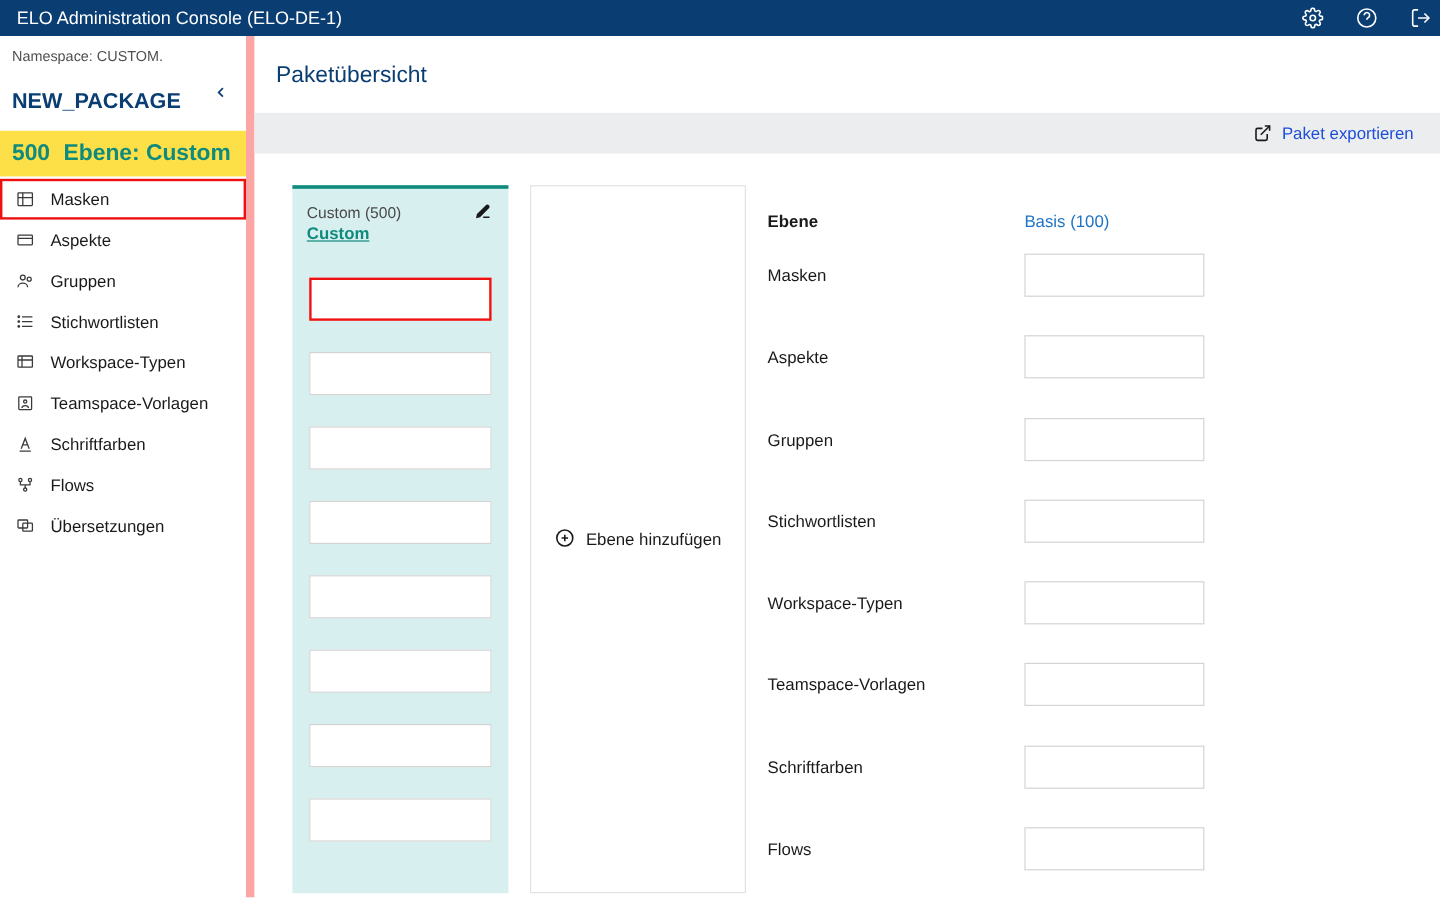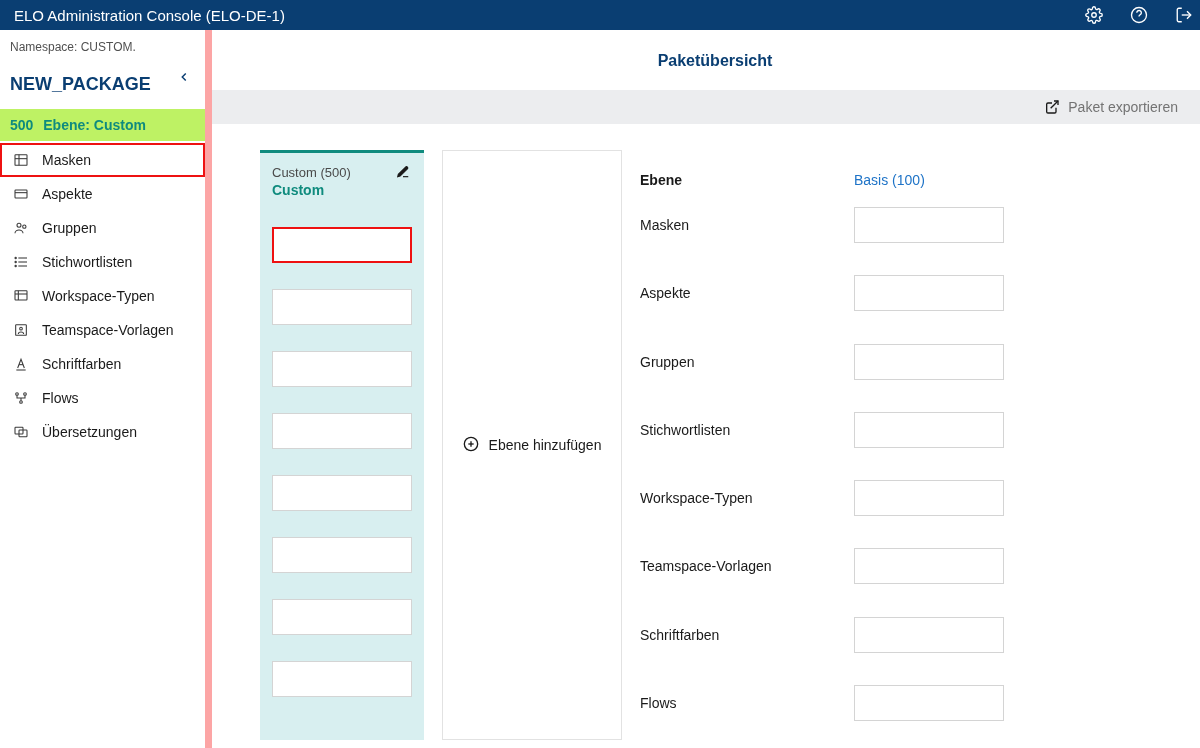--- a/index.html
+++ b/index.html
@@ -50,23 +50,23 @@
     font-size: 18px;
     flex: 1;
     margin-top: 16px;
   }
   .pkg-back {
     width: 22px; height: 22px;
     display: flex; align-items: center; justify-content: center;
     cursor: pointer;
   }
   .level-bar {
-    background: #bef264;
+    background: #fde047;
     padding: 8px 10px;
-    font-size: 14px;
+    font-size: 19px;
   }
   .level-num { color: #0f8b7e; font-weight: 600; }
   .level-name { color: #0f8b7e; font-weight: 600; margin-left: 6px; }
   .nav { padding-top: 2px; }
   .nav-item {
     display: flex;
     align-items: center;
     padding: 8px 10px 8px 12px;
     cursor: pointer;
     gap: 12px;
@@ -83,34 +83,33 @@
   }
   .nav-icon svg { stroke: currentColor; fill: none; }
   .main {
     flex: 1;
     display: flex;
     flex-direction: column;
     overflow: hidden;
   }
   .page-title {
     padding: 22px 0 20px 18px;
-    font-size: 16px;
-    font-weight: 700;
+    font-size: 19px;
+    font-weight: 400;
     color: #0a3e72;
-    text-align: center;
   }
   .export-bar {
     background: #ecedef;
     height: 34px;
     display: flex;
     align-items: center;
     justify-content: flex-end;
     padding-right: 22px;
     gap: 8px;
-    color: #737373;
+    color: #1d4ed8;
     font-size: 14px;
   }
   .export-bar .exp-icon { display: flex; align-items: center; }
   .content {
     flex: 1;
     overflow: auto;
     padding: 26px 18px 40px 32px;
   }
   .grid {
     display: grid;
@@ -124,21 +123,21 @@
     padding-top: 22px;
     cursor: pointer;
   }
   .col-custom {
     background: #d8eff0;
     border-top: 3px solid #0f8b7e;
     padding: 12px 12px 30px 12px;
     position: relative;
   }
   .custom-head-small { color: #4a4a4a; font-size: 13px; }
-  .custom-head-name { color: #0f8b7e; font-weight: 600; font-size: 14px; margin-top: 2px; }
+  .custom-head-name { color: #0f8b7e; font-weight: 600; font-size: 14px; margin-top: 2px; text-decoration: underline; }
   .edit-icon {
     position: absolute; top: 12px; right: 14px; cursor: pointer;
   }
   .col-add {
     display: flex;
     flex-direction: column;
     align-items: center;
     justify-content: center;
     border: 1px solid #e2e2e2;
     min-height: 560px;
@@ -316,21 +315,21 @@
           </svg>
       </span>
       <span>Paket exportieren</span>
     </div>
 
     <div class="content">
       <div class="grid" id="grid">
 
         <div class="col-label">Ebene</div>
         <div class="col-basis">Basis (100)</div>
-        <div class="col-custom" id="col-custom" style="grid-row: 1 / span 9; margin-left: 16px;">
+        <div class="col-custom" id="col-custom" style="grid-row: 1 / span 9;">
           <div class="custom-head-small">Custom (500)</div>
           <div class="custom-head-name">Custom</div>
           <span class="edit-icon">
             <svg width="14" height="14" viewBox="0 0 24 24" stroke="#1a1a1a" stroke-width="2" fill="#1a1a1a">
                 <path d="M12 20h9"></path>
                 <path d="M16.5 3.5a2.121 2.121 0 1 1 3 3L7 19l-4 1 1-4 12.5-12.5z"></path>
               </svg>
           </span>
         <div style="height: 16px;"></div>
             <div class="cell-box">

